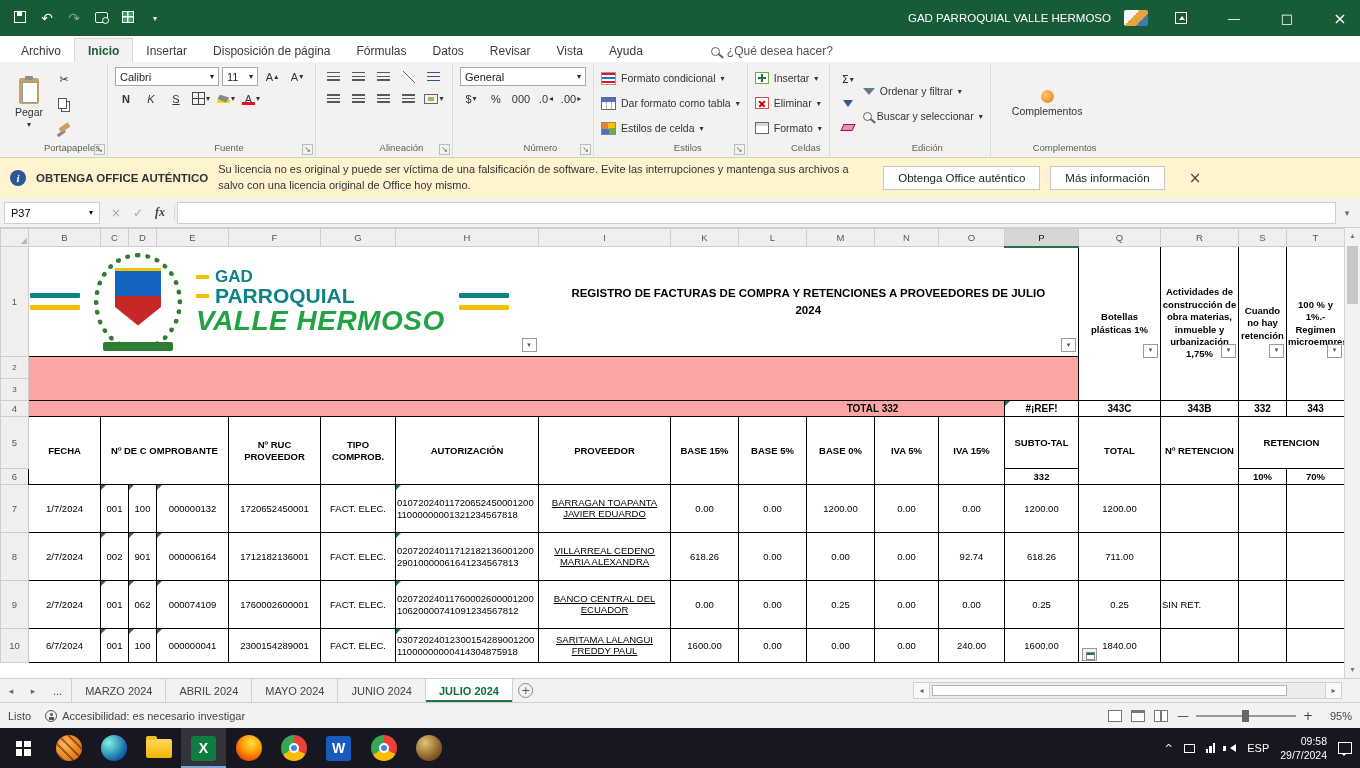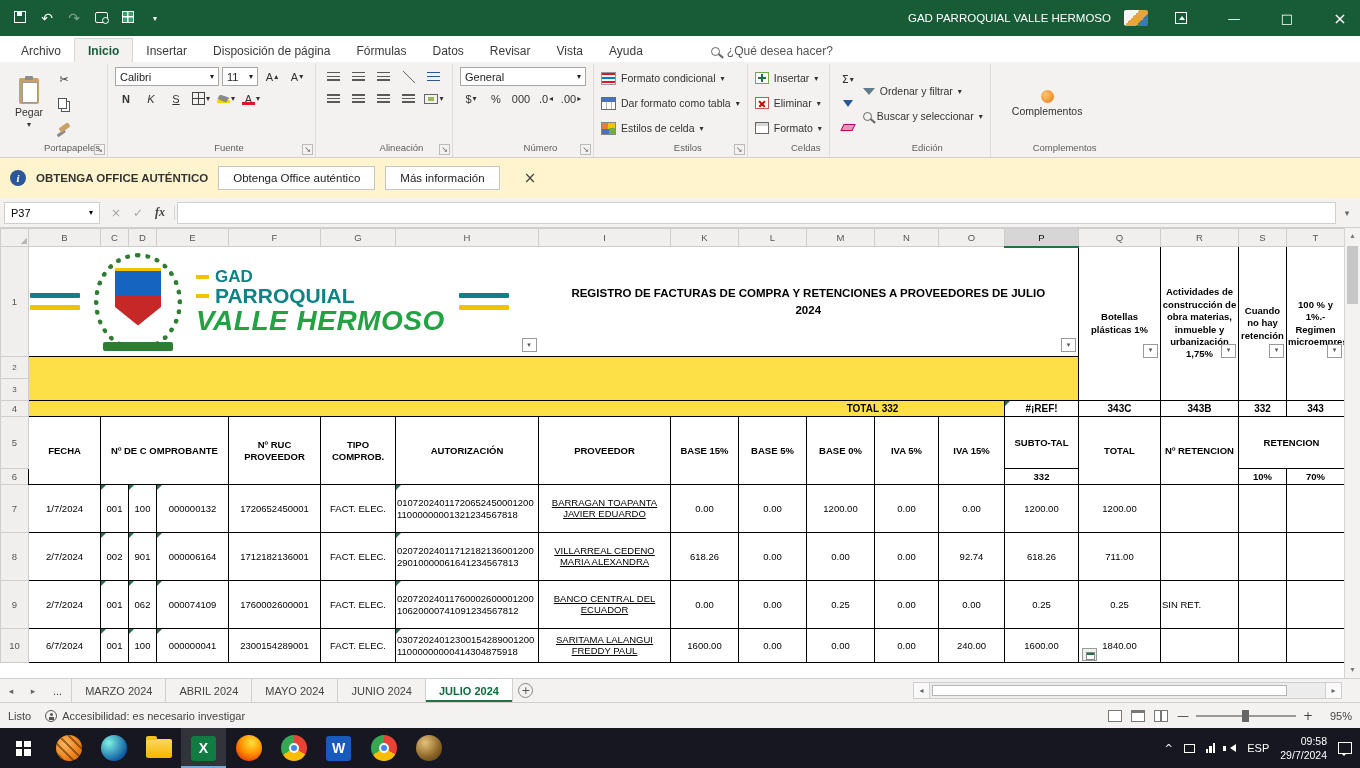--- a/index.html
+++ b/index.html
@@ -99,21 +99,21 @@
 table.sheet { border-collapse:collapse; table-layout:fixed; width:1344px; }
 table.sheet td { overflow:hidden; font-size:9.5px; vertical-align:middle; padding:0 1px; }
 .hdr { background:#f0efee; border:1px solid #cdcdcd; color:#555; font-size:10px; text-align:center; font-weight:normal; }
 .hdr.selcol { background:#d6d6d6; border-bottom:2px solid #217346; color:#111; }
 .corner { position:relative; }
 .corner .sa { position:absolute; right:1px; bottom:1px; font-size:8px; color:#b5b5b5; line-height:8px; }
 .bb { border:1px solid #000; background:#fff; }
 .center { text-align:center; } .boldc { font-weight:bold; }
 .th { font-size:9px; font-weight:bold; text-align:center; line-height:1.25; }
 .tophdr { font-size:8.5px; font-weight:bold; text-align:center; line-height:1.3; position:relative; padding:2px 2px 2px; }
-.blank { border:none; background:#fde047; }
+.blank { border:none; background:#fca5a5; }
 .toprow td.logo-cell, .toprow td.title-cell { border:none; border-bottom:1px solid #000; position:relative; vertical-align:middle; background:#fff; }
 .r23 td.blank { border-bottom:none; }
 .row3 td.blank { border-bottom:1px solid #000; }
 .tri { position:relative; }
 .tri::before { content:""; position:absolute; left:0; top:0; border-top:5px solid #217346; border-right:5px solid transparent; }
 .aut { font-size:9px; line-height:1.2; word-break:break-all; text-align:left; padding:1px 2px; }
 .prov { font-size:9.5px; line-height:1.15; text-align:center; padding-left:3px;text-decoration:underline; }
 .retcell { text-align:left; padding-left:4px; }
 .fbtn { position:absolute; right:2px; width:15px; height:14px; background:#fff; border:1px solid #9a9a9a; font-size:7px; color:#555; display:flex; align-items:center; justify-content:center; }
 .fbtn.b4 { bottom:4px; } .fbtn.b42 { bottom:42px; }
@@ -465,20 +465,21 @@
         </div>
       </div>
       <div class="gname">Complementos</div>
     </div>
 
   </div>
 
   <div class="warnbar">
     <span class="info-ic">i</span>
     <span class="warn-title">OBTENGA OFFICE AUTÉNTICO</span>
+    <span class="warn-msg">Su licencia no es original y puede ser víctima de una falsificación de software. Evite las interrupciones y mantenga sus archivos a salvo con una licencia original de Office hoy mismo.</span>
     <span class="warnbtn">Obtenga Office auténtico</span>
     <span class="warnbtn">Más información</span>
     <span class="warn-close glyph">×</span>
   </div>
 
   <div class="formulabar">
     <div class="namebox">
       <span>P37</span>
       <span class="glyph xs">▾</span>
     </div>

